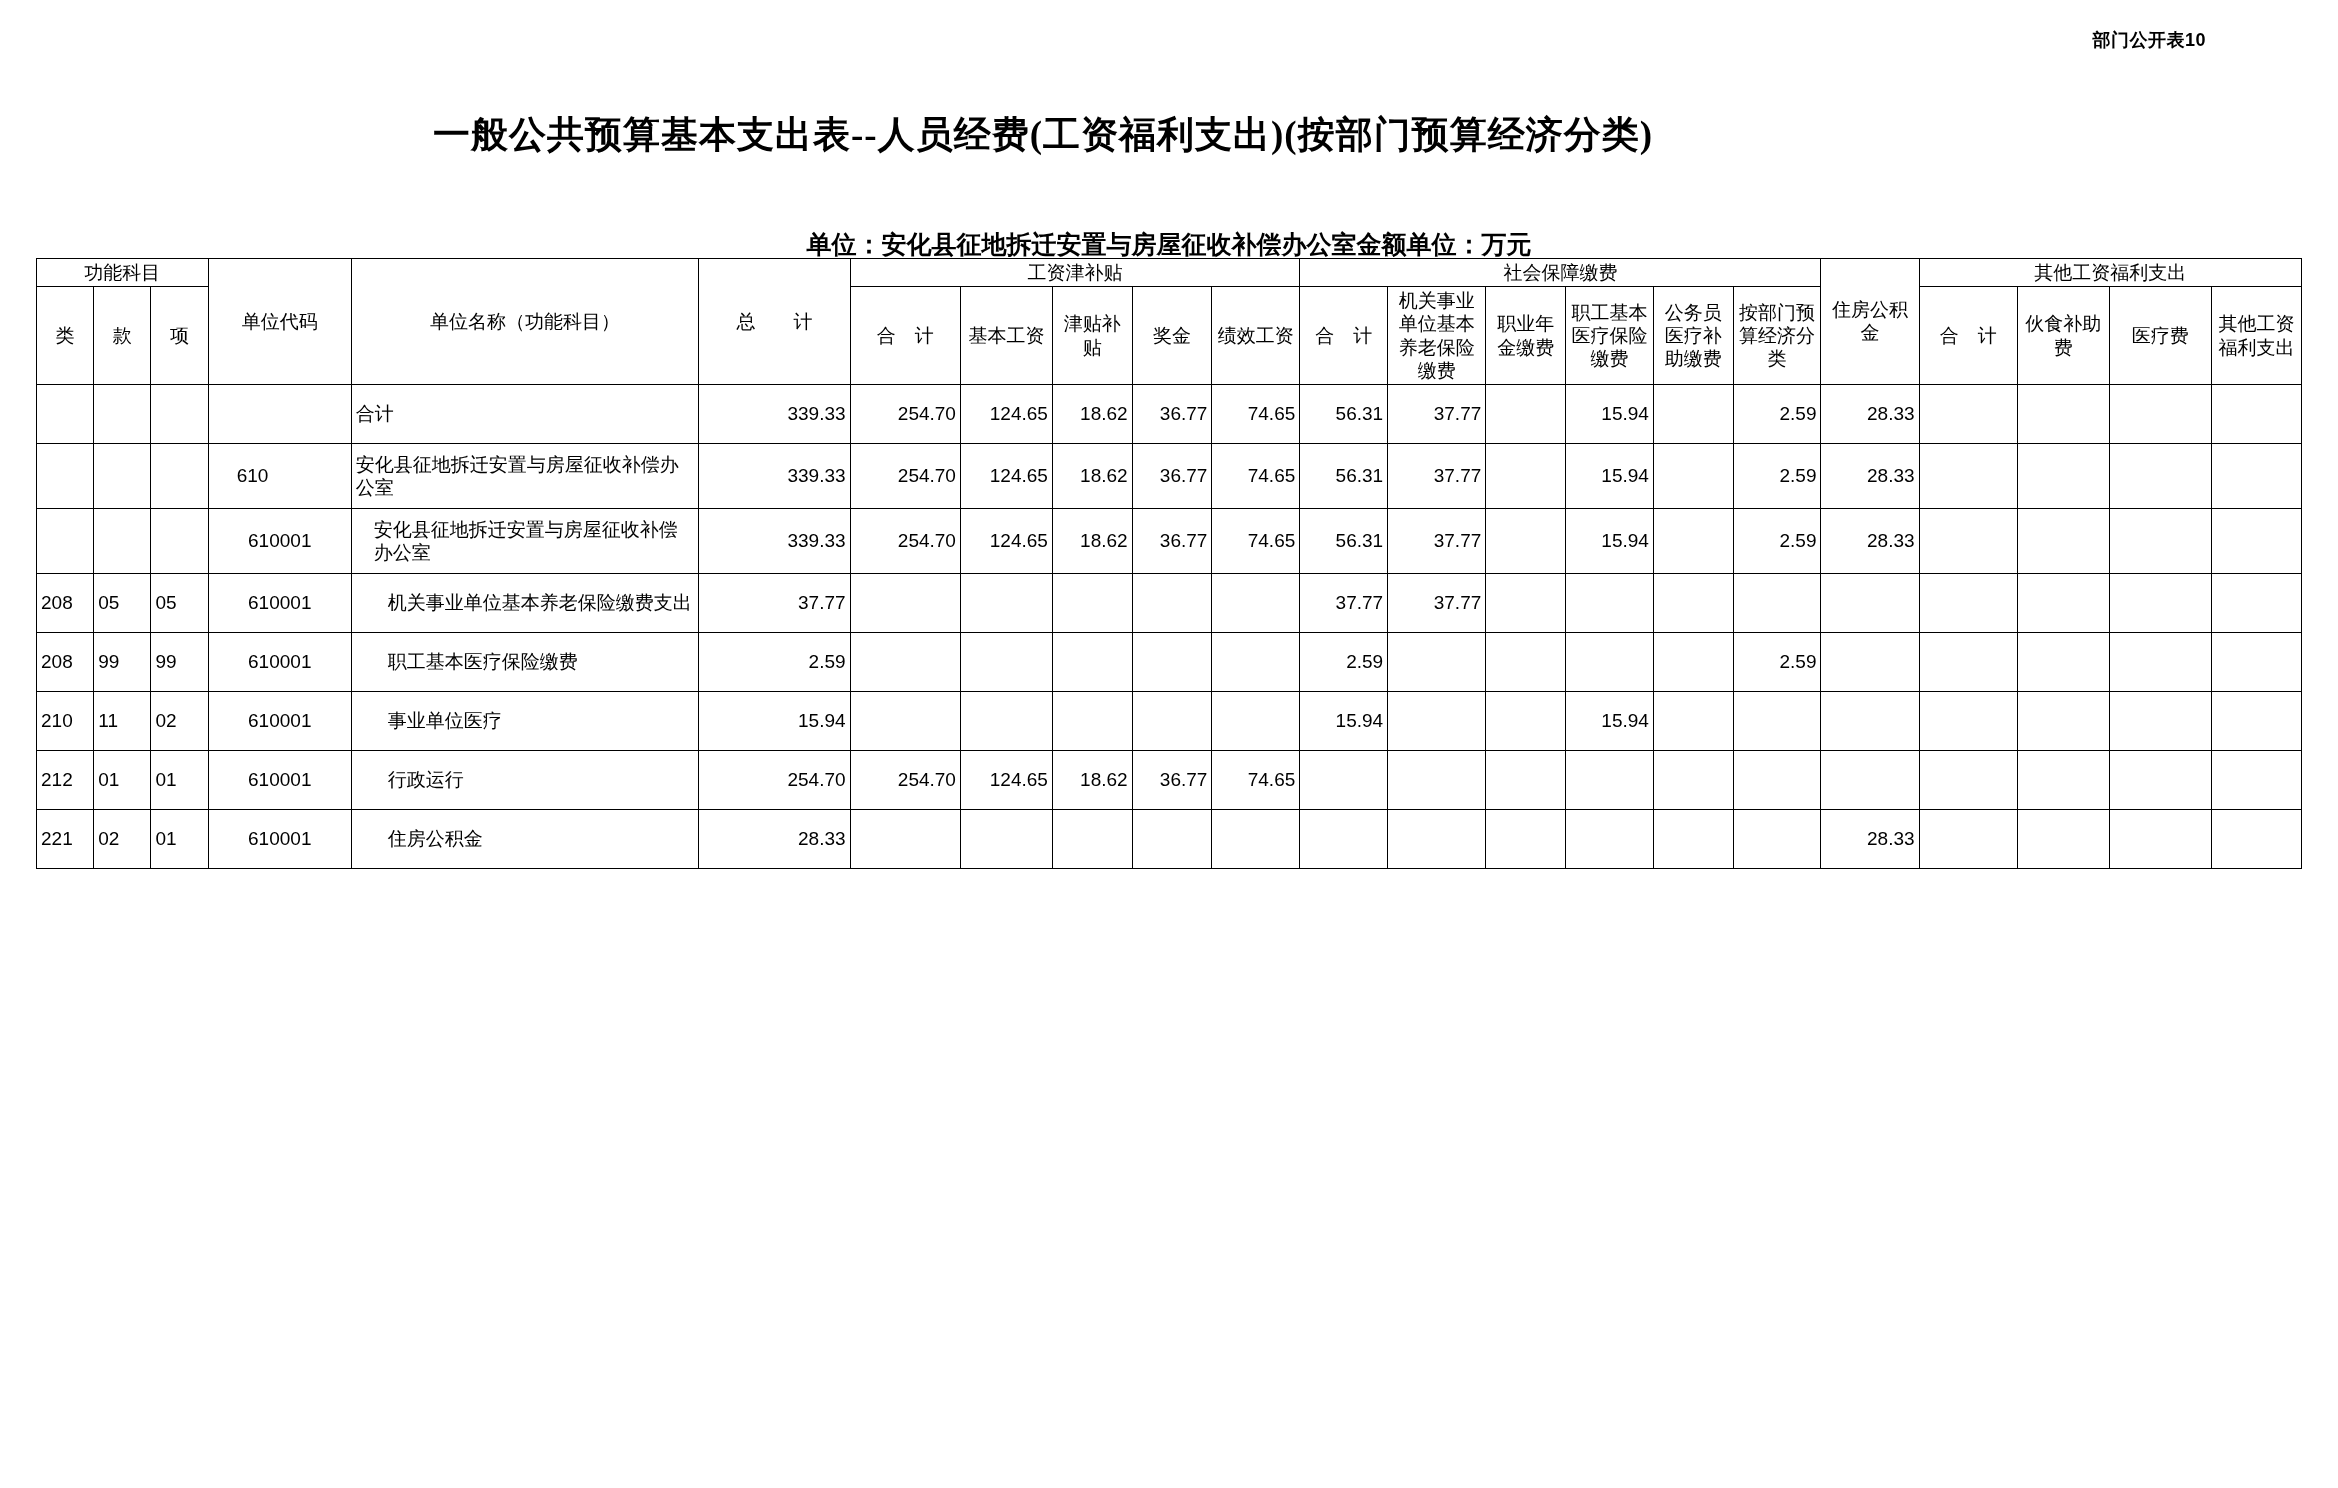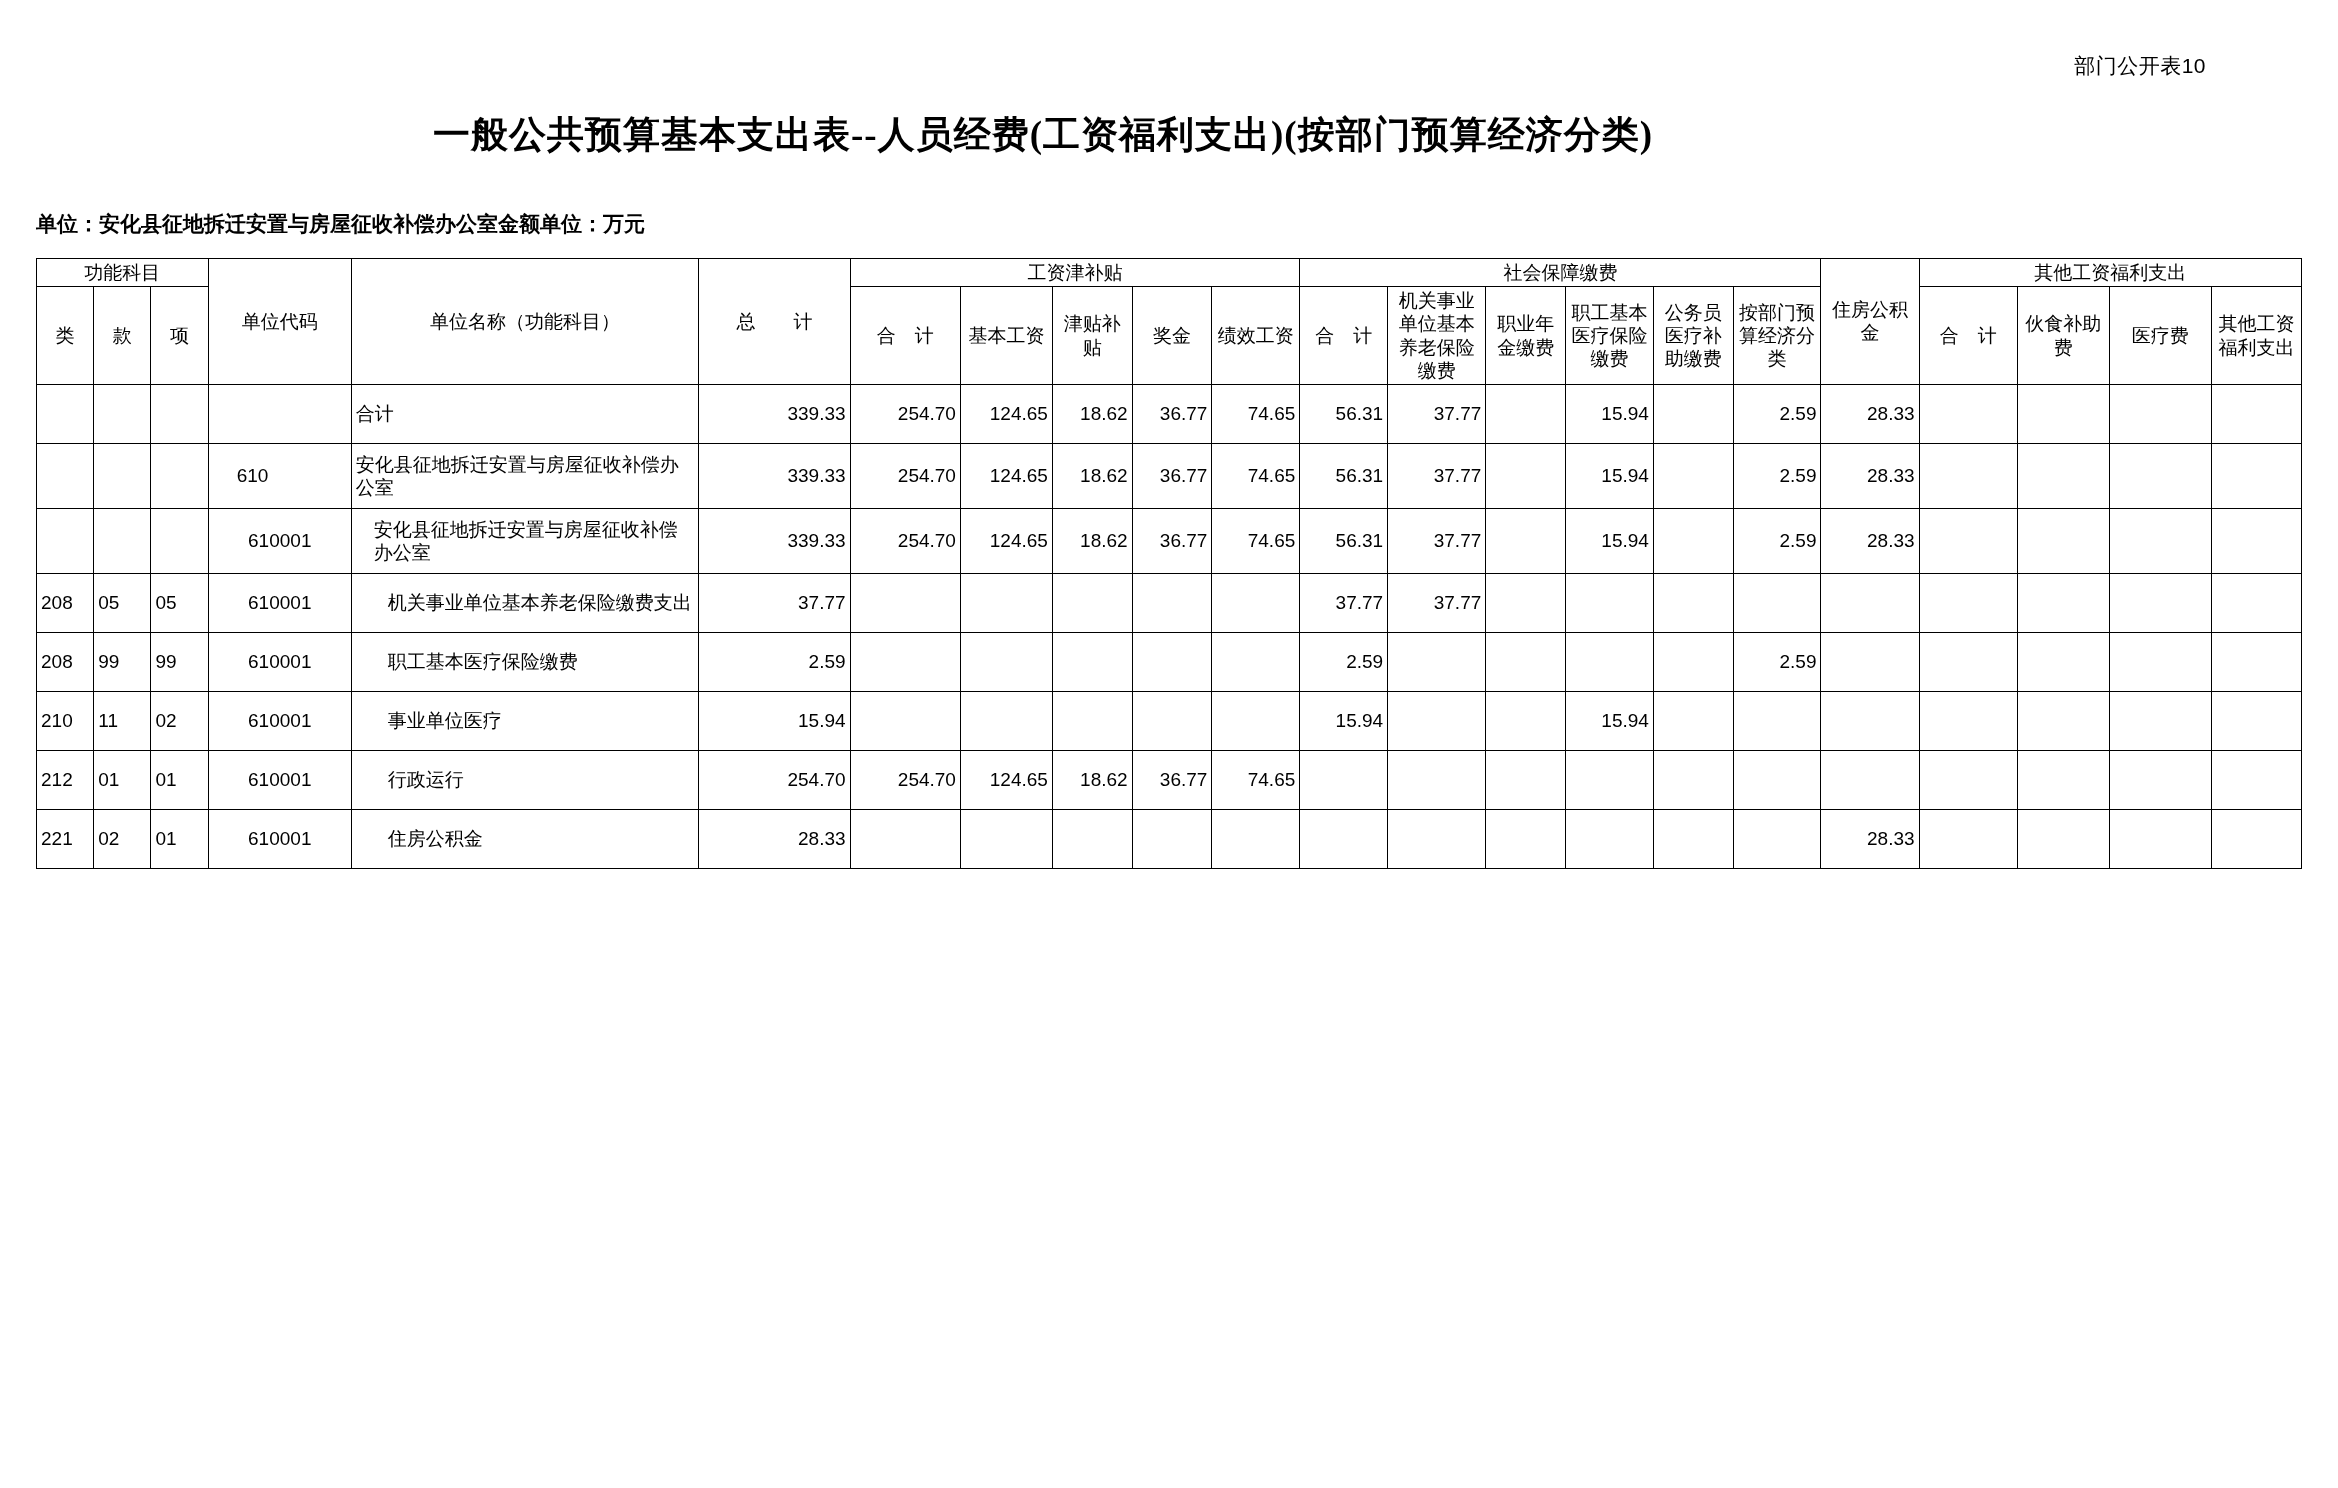--- a/index.html
+++ b/index.html
@@ -17,46 +17,46 @@
   }
   .page {
     position: relative;
     width: 2338px;
     height: 1488px;
     box-sizing: border-box;
     padding: 0;
   }
   .corner-note {
     position: absolute;
-    top: 52px;
+    top: 28px;
     right: 132px;
-    font-size: 21px;
+    font-size: 18px;
     font-family: "Liberation Sans", sans-serif;
-    font-weight: normal;
+    font-weight: bold;
     letter-spacing: 0.5px;
   }
   .doc-title {
     position: absolute;
     top: 110px;
     left: 0;
     width: 2086px;
     text-align: center;
     font-size: 37px;
     font-weight: bold;
     font-family: "Liberation Serif", serif;
     letter-spacing: 1px;
   }
   .meta-row {
     position: absolute;
-    top: 210px;
+    top: 228px;
     left: 36px;
     width: 2266px;
     display: flex;
-    justify-content: flex-start;
-    font-size: 21px;
+    justify-content: center;
+    font-size: 25px;
     font-weight: bold;
     font-family: "Liberation Sans", sans-serif;
   }
   .table-wrap {
     position: absolute;
     top: 258px;
     left: 36px;
     width: 2266px;
   }
   table.main {

